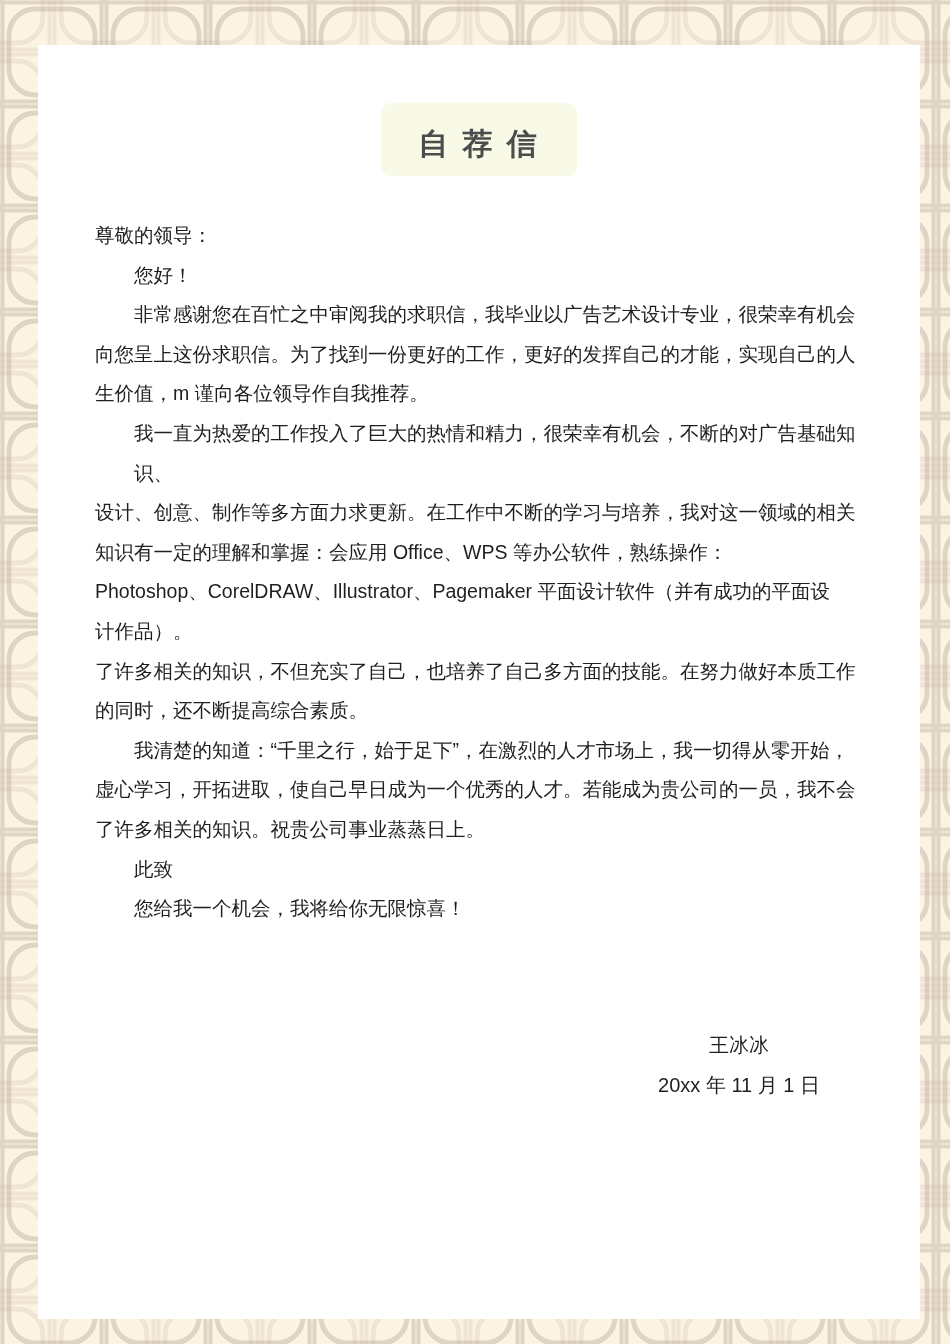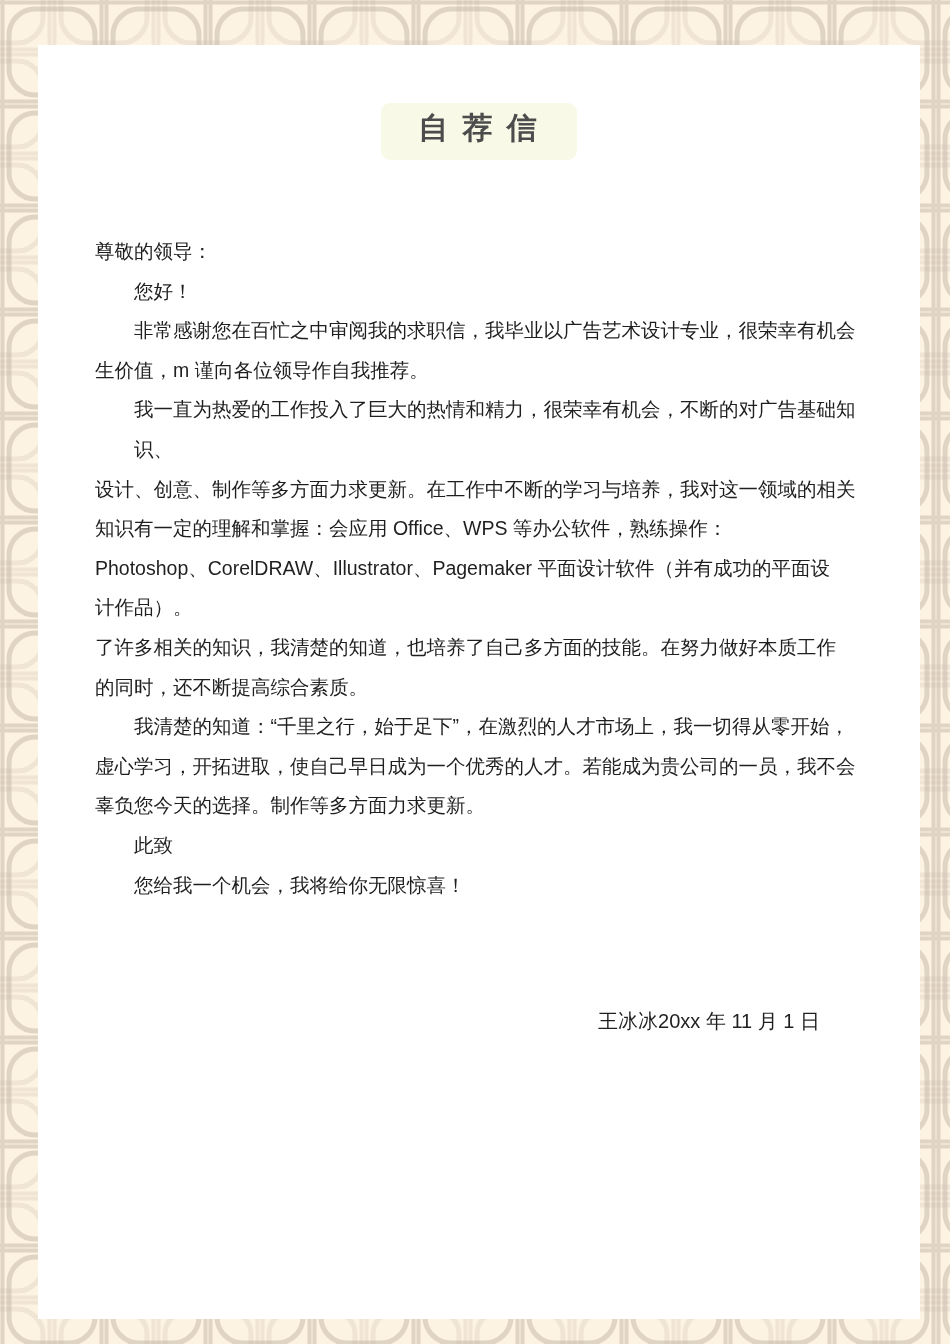--- a/index.html
+++ b/index.html
@@ -19,48 +19,48 @@
   }
   .page {
     position: absolute;
     left: 38px; top: 45px; right: 30px; bottom: 25px;
     background: var(--page-background, #ffffff);
   }
   .title-badge {
     margin: 58px auto 0 auto;
     width: fit-content;
     min-width: 104px;
-    padding: 5px 37px 11px 37px;
+    padding: 21px 37px 11px 37px;
     background: var(--title-badge-background, #f8f9e6);
     border-radius: 9px;
     font-size: 30px;
     font-weight: bold;
     letter-spacing: 3px;
     color: var(--title-text-color, #4c4c4c);
     text-align: right;
   }
   .letter-body {
-    margin-top: 72px;
+    margin-top: 40px;
     padding: 0 63px 0 57px;
     font-size: 19.5px;
     color: var(--body-text-color, #1f1f1f);
   }
   .letter-body .line {
     line-height: 39.6px;
     white-space: pre-wrap;
     text-align: left;
   }
   .letter-body .line.indent {
     padding-left: 39px;
   }
   .signature {
     margin: 96px 100px 0 auto;
     width: fit-content;
     display: flex;
-    flex-direction: row;
+    flex-direction: column;
     align-items: center;
   }
   .signature .sig-line {
     line-height: 40px;
     font-size: 20px;
     color: var(--body-text-color, #1f1f1f);
     text-align: center;
   }
 </style>
 </head>
@@ -89,31 +89,32 @@
 </svg>
 
 <div class="page">
 
   <div class="title-badge">自 荐 信</div>
 
   <div class="letter-body">
       <div class="line">尊敬的领导：</div>
       <div class="line indent">您好！</div>
       <div class="line indent">非常感谢您在百忙之中审阅我的求职信，我毕业以广告艺术设计专业，很荣幸有机会</div>
+      <div class="line">向您呈上这份求职信。为了找到一份更好的工作，更好的发挥自己的才能，实现自己的人</div>
       <div class="line">生价值，m 谨向各位领导作自我推荐。</div>
       <div class="line indent">我一直为热爱的工作投入了巨大的热情和精力，很荣幸有机会，不断的对广告基础知识、</div>
       <div class="line">设计、创意、制作等多方面力求更新。在工作中不断的学习与培养，我对这一领域的相关</div>
       <div class="line">知识有一定的理解和掌握：会应用 Office、WPS 等办公软件，熟练操作：</div>
       <div class="line">Photoshop、CorelDRAW、Illustrator、Pagemaker 平面设计软件（并有成功的平面设</div>
       <div class="line">计作品）。</div>
-      <div class="line">了许多相关的知识，我清楚的知道，也培养了自己多方面的技能。在努力做好本质工作</div>
+      <div class="line">了许多相关的知识，不但充实了自己，也培养了自己多方面的技能。在努力做好本质工作</div>
       <div class="line">的同时，还不断提高综合素质。</div>
       <div class="line indent">我清楚的知道：“千里之行，始于足下”，在激烈的人才市场上，我一切得从零开始，</div>
       <div class="line">虚心学习，开拓进取，使自己早日成为一个优秀的人才。若能成为贵公司的一员，我不会</div>
-      <div class="line">辜负您今天的选择。制作等多方面力求更新。</div>
+      <div class="line">了许多相关的知识。祝贵公司事业蒸蒸日上。</div>
       <div class="line indent">此致</div>
       <div class="line indent">您给我一个机会，我将给你无限惊喜！</div>
     </div>
 
   <div class="signature">
     <div class="sig-line">王冰冰</div>
     <div class="sig-line">20xx 年 11 月 1 日</div>
   </div>
 
 </div>

